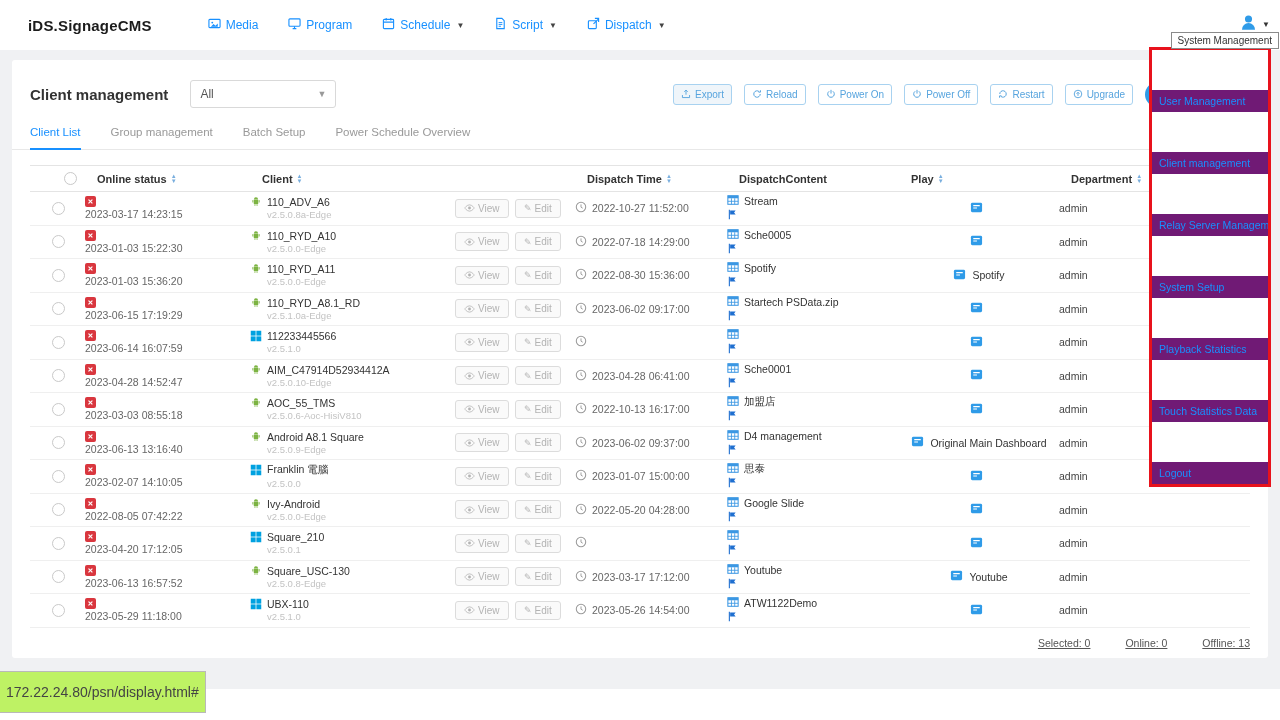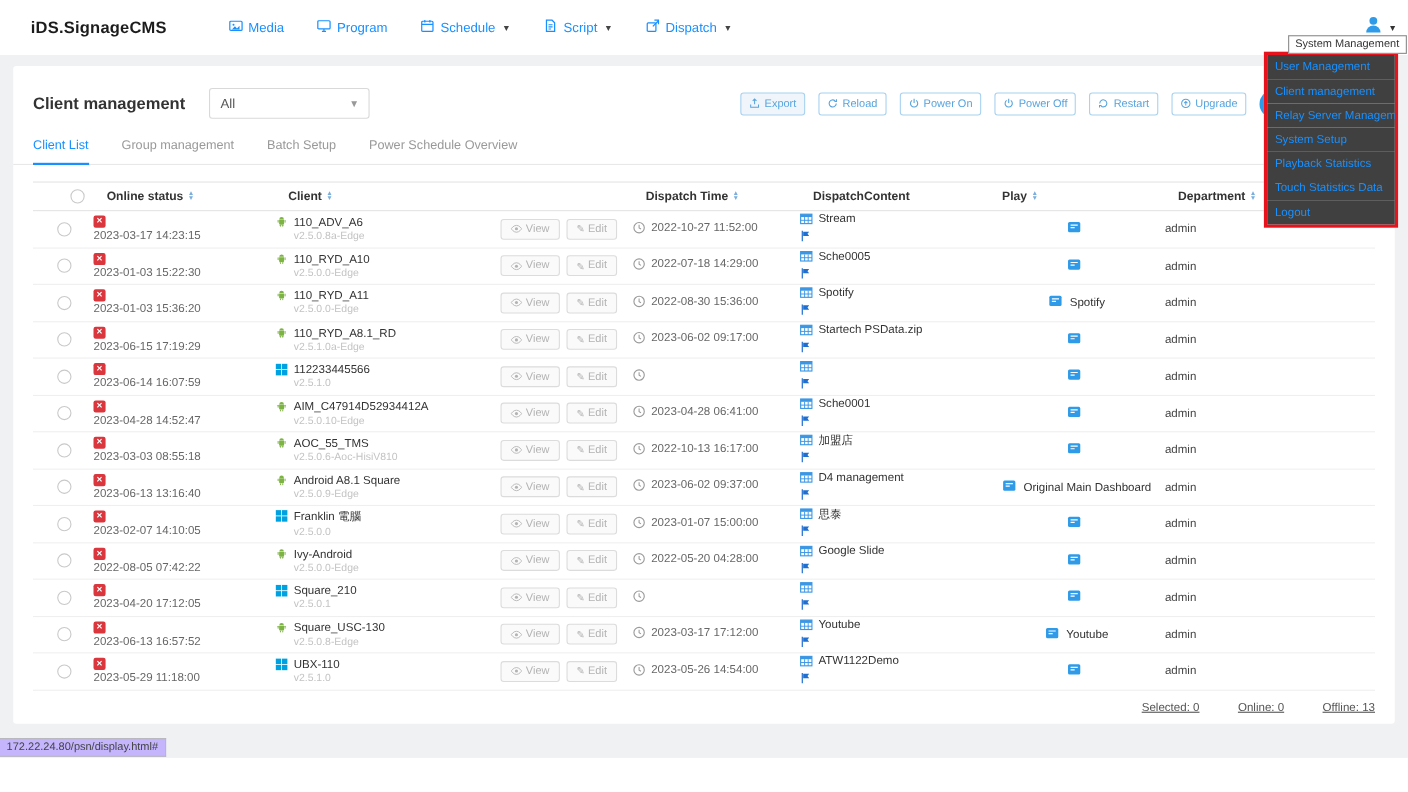--- a/index.html
+++ b/index.html
@@ -19,21 +19,21 @@
   .user-area { position:absolute; right:10px; top:13px; display:flex; align-items:center; gap:4px; z-index:6; }
   .user-caret { font-size:8px; color:#333; }
 
   
   .tooltip { position:absolute; top:32px; right:1px; z-index:40; background:#fff;
     border:1px solid #8a8a8a; padding:2px 6px; font-size:10px; color:#333; white-space:nowrap; }
 
   
   .sys-menu { position:absolute; top:47px; right:9px; width:122px; background:#fff;
     border:3px solid #e8121c; z-index:30; }
-  .menu-item { padding:5px 7px; font-size:10.5px; color:#1890ff; background:#404040; cursor:pointer; white-space:nowrap; overflow:hidden; }
+  .menu-item { padding:5px 7px; font-size:10.5px; color:#1890ff; background:#701a75; cursor:pointer; white-space:nowrap; overflow:hidden;margin-top:40px; }
 
   
   .card { position:absolute; top:60px; left:12px; width:1256px; height:598px; background:#fff;
     border-radius:3px; z-index:2; }
 
   .card-head { display:flex; align-items:center; padding:20px 18px 0 18px; }
   .page-title { font-size:15px; font-weight:bold; color:#333; margin-right:22px; }
   .filter-select { width:146px; height:28px; border:1px solid #d9d9d9; border-radius:3px; background:#fff;
     display:flex; align-items:center; justify-content:space-between; padding:0 9px; font-size:12px; color:#555; cursor:pointer; }
   .filter-select .caret { color:#999; font-size:9px; }
@@ -53,21 +53,21 @@
   
   .table { margin:15px 18px 0 18px; }
   .thead, .trow { display:grid;
     grid-template-columns:55px 165px 205px 60px 60px 152px 172px 160px 1fr;
     align-items:center; }
   .thead { height:27px; border-top:1px solid #e4e4e4; border-bottom:1px solid #e4e4e4; }
   .hcell { font-size:11px; font-weight:bold; color:#333; display:flex; align-items:center;margin-left:12px; }
   .sort { display:inline-flex; flex-direction:column; margin-left:4px; font-size:6px; line-height:5px; color:#79aede; }
   .trow { height:33.5px; border-bottom:1px solid #efefef; font-size:10.5px; color:#666; }
   .cell { display:flex; flex-direction:column; justify-content:center; }
-  .line { display:flex; gap:5px; }
+  .line { display:flex; align-items:center; gap:5px; }
 
   .radio { width:13px; height:13px; border:1px solid #c9c9c9; border-radius:50%; background:#fff; display:inline-block; cursor:pointer; }
   .c-radio { align-items:flex-start; padding-left:22px; }
 
   .offline-badge { width:11px; height:11px; background:#d9363e; border-radius:2px; color:#fff;
     font-size:7px; line-height:11px; text-align:center; display:inline-block; font-weight:bold; }
   .status-time { margin-top:1px; }
 
   .cname { color:#333; font-size:10.5px; }
   .ver { color:#c3c3c3; font-size:9.5px; margin-left:17px; margin-top:1px; }
@@ -80,22 +80,22 @@
   .c-btn { align-items:flex-start; }
   .dc-name { color:#333; }
   .play-name { color:#333; margin-left:6px; }
   .c-play { flex-direction:row; align-items:center; }
   .dept { color:#444; }
 
   .table-foot { text-align:right; padding:9px 0 0 0; font-size:10.5px; color:#555; }
   .table-foot span { margin-left:32px;text-decoration:underline; }
 
   
-  .statusbar { position:absolute; left:0; top:671px; z-index:10; background:#c4b5fd;
-    border:1px solid #b9b9b9; border-left:none; padding:2px 6px; font-size:10px; color:#444; }
+  .statusbar { position:absolute; left:0; top:671px; z-index:10; background:#bef264;
+    border:1px solid #b9b9b9; border-left:none; padding:12px 6px; font-size:14px; color:#444; }
 </style>
 </head>
 <body>
 
 <div class="app-bg"></div>
 
 <div class="navbar">
   <div class="brand">iDS.SignageCMS</div>
   <div class="nav-items">
     <div class="nav-item">

